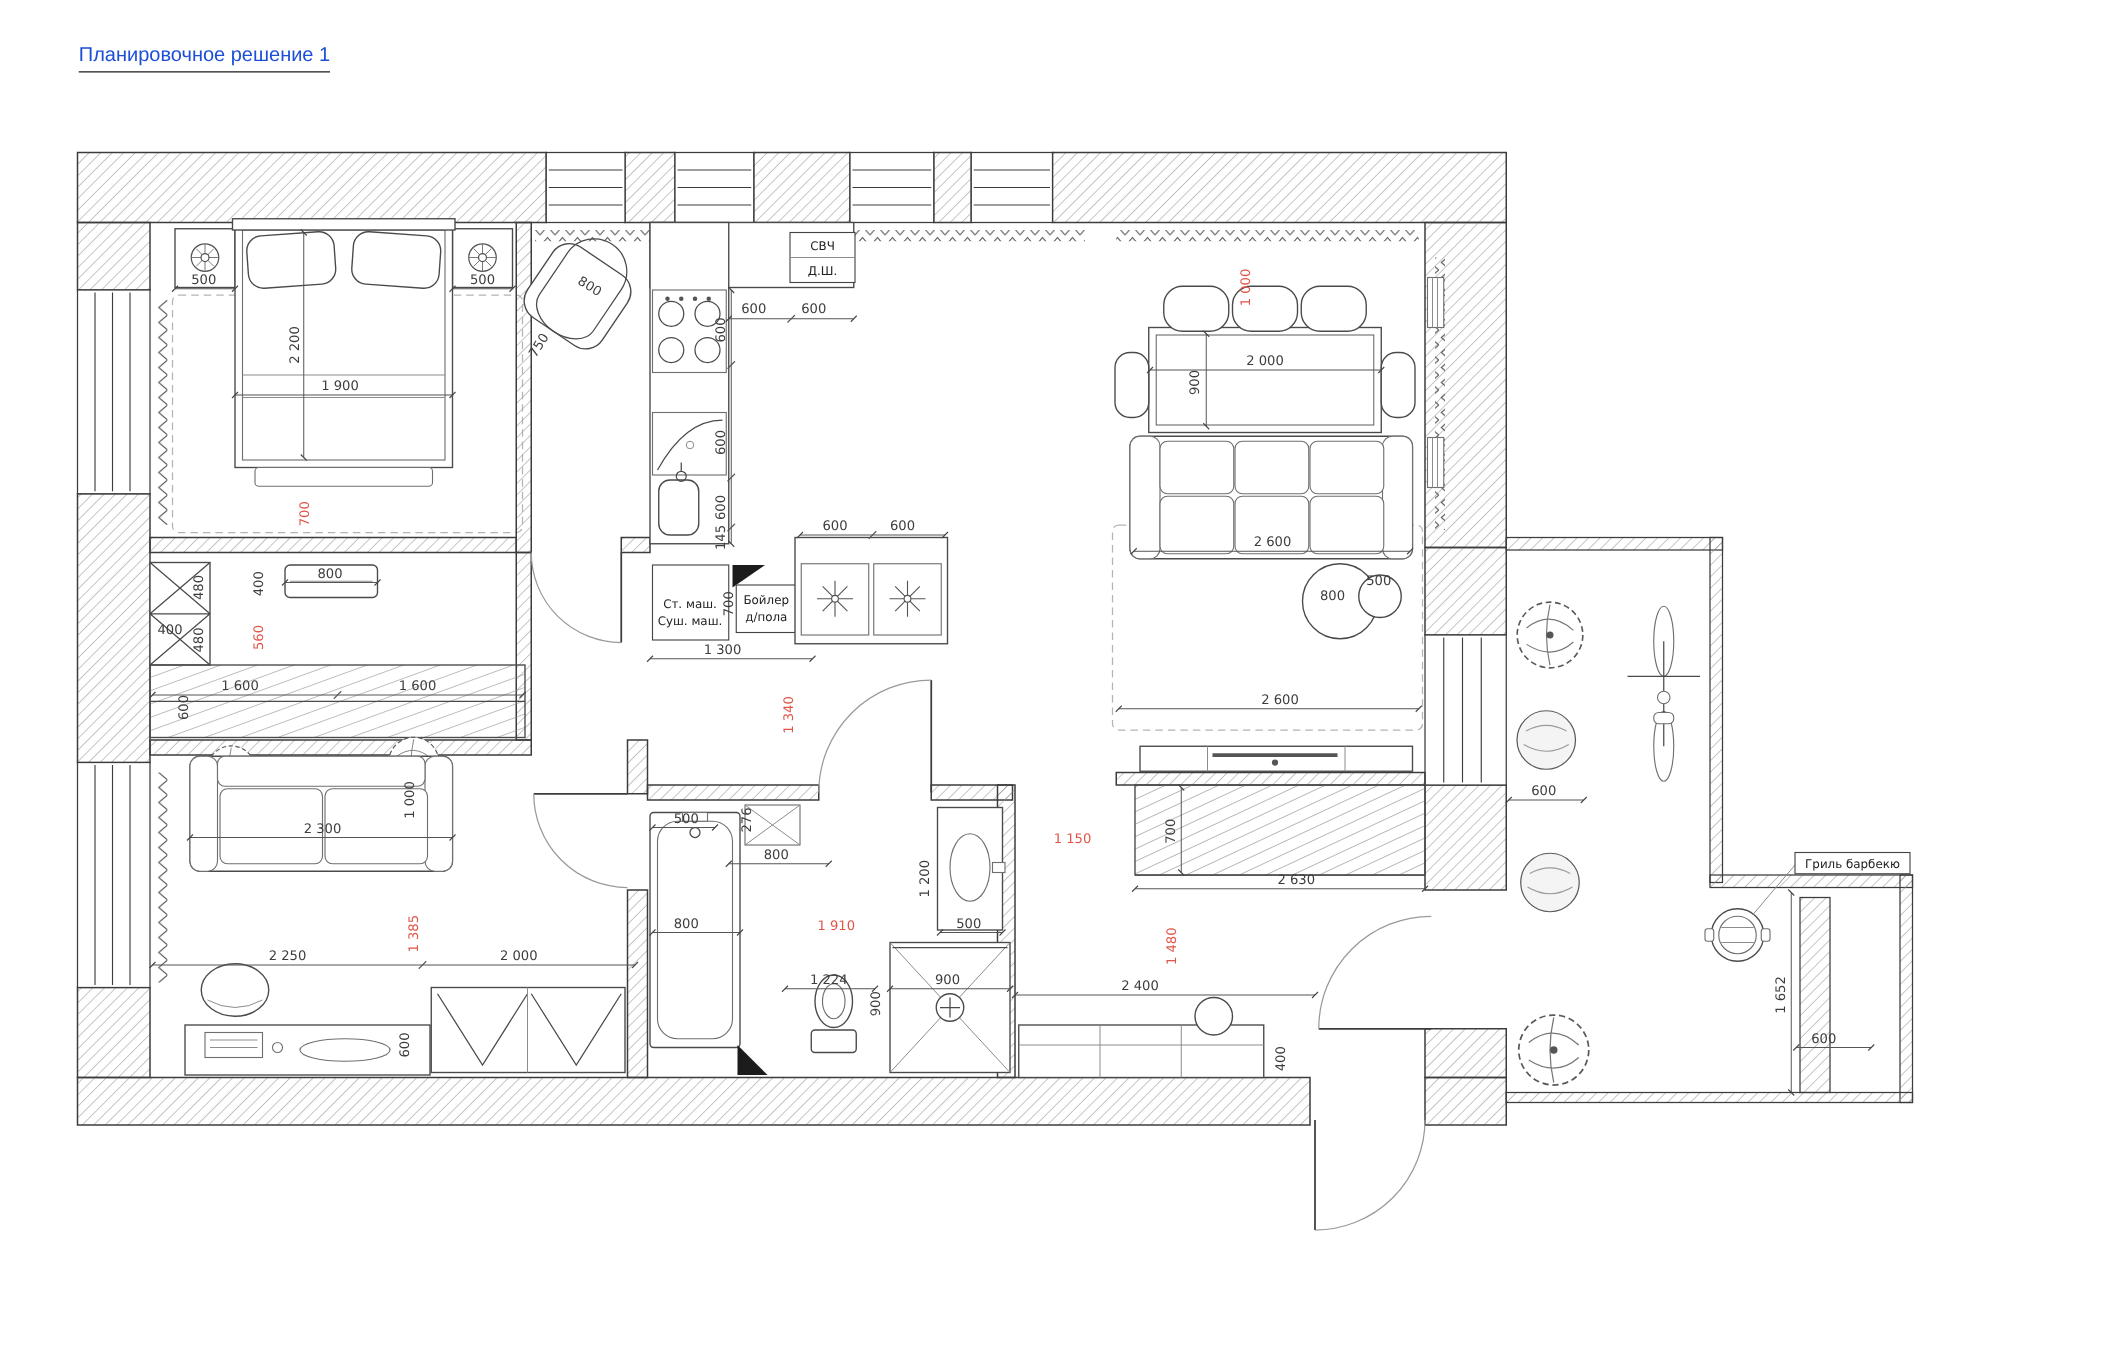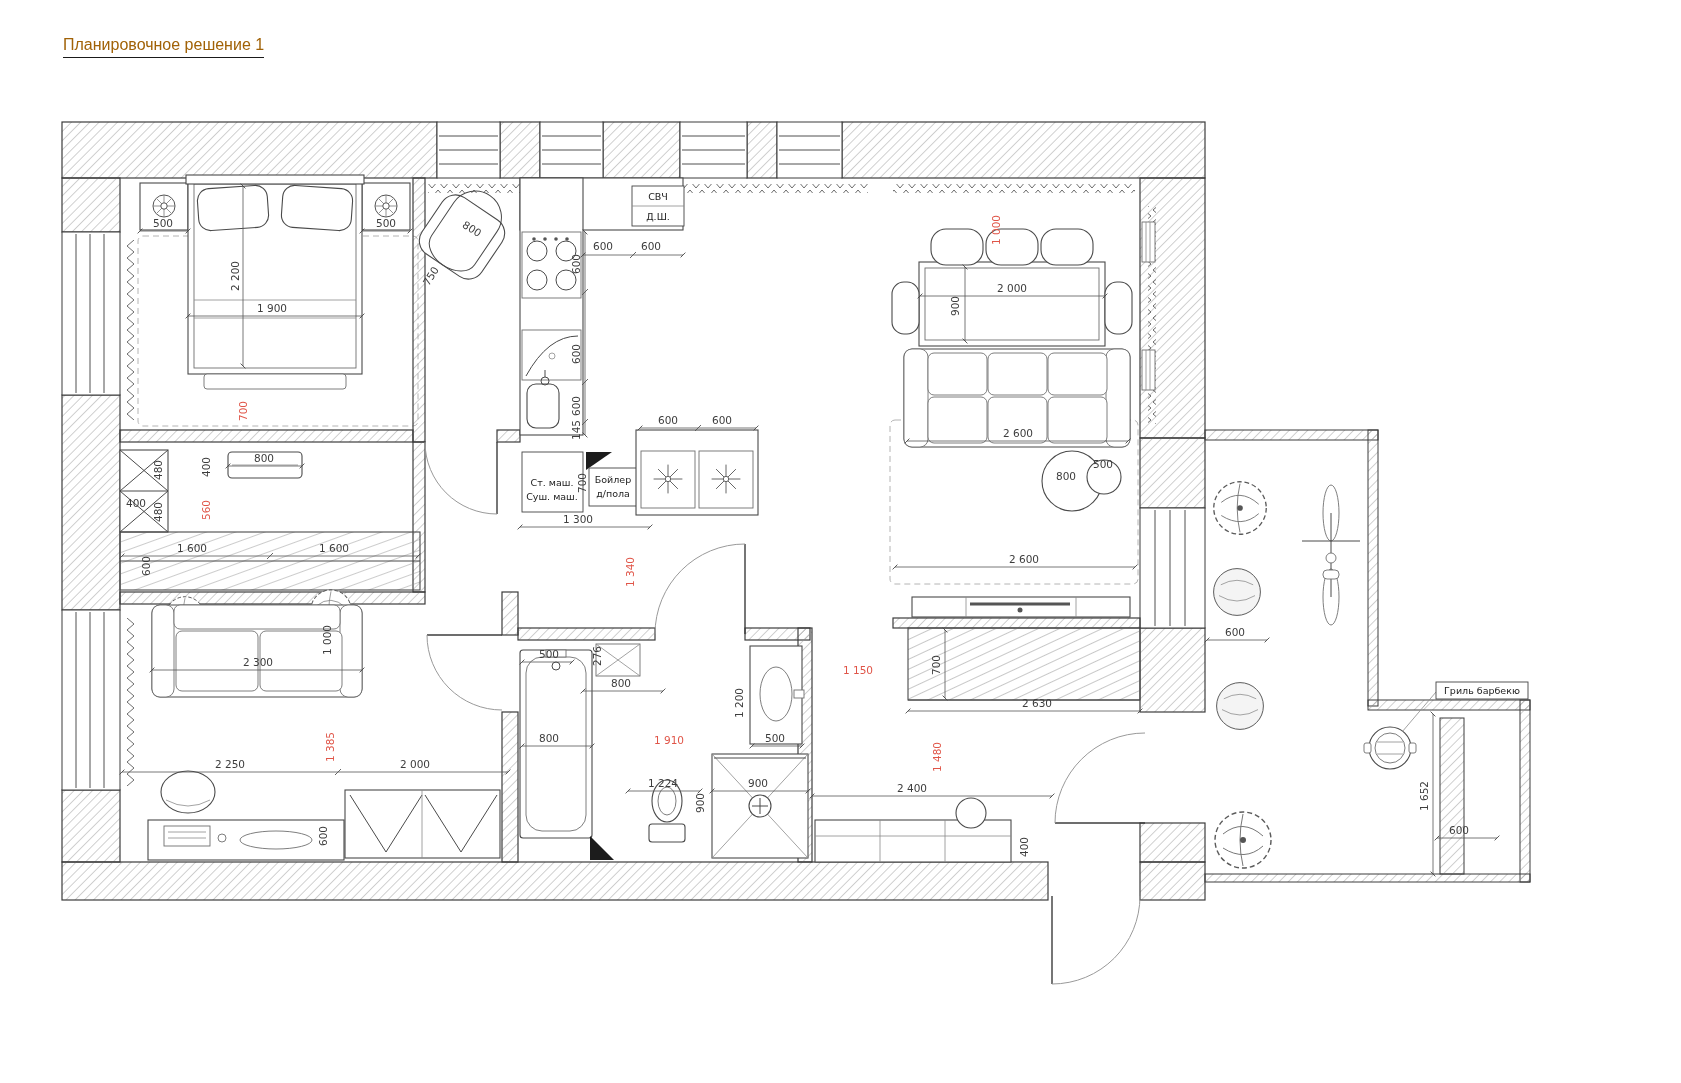--- a/index.html
+++ b/index.html
@@ -1,18 +1,18 @@
 <!DOCTYPE html>
 <html><head>
 <meta charset="utf-8">
 <style>
   html,body{margin:0;padding:0;background:#fff;width:1681px;height:1083px;overflow:hidden;}
   .title{
     position:absolute;left:63px;top:36px;
-    font-family:"Liberation Sans",sans-serif;font-size:16px;color:#a16207;
+    font-family:"Liberation Sans",sans-serif;font-size:16px;color:#1d4ed8;
     display:inline-block;border-bottom:1.6px solid #1a1a1a;padding-bottom:3px;
   }
   svg{position:absolute;left:0;top:0;}
   .w  { fill:url(#hatch); stroke:#3c3c3c; stroke-width:1.2; }
   .wt { fill:url(#hatch); stroke:#3c3c3c; stroke-width:1; }
   .win{ fill:#fff; stroke:#3c3c3c; stroke-width:1; }
   .wl { stroke:#3c3c3c; stroke-width:0.9; fill:none; }
   .f  { fill:#fff; stroke:#4a4a4a; stroke-width:1.1; }
   .f2 { fill:#fff; stroke:#6f6f6f; stroke-width:0.9; }
   .ln { stroke:#4a4a4a; stroke-width:1; fill:none; }

